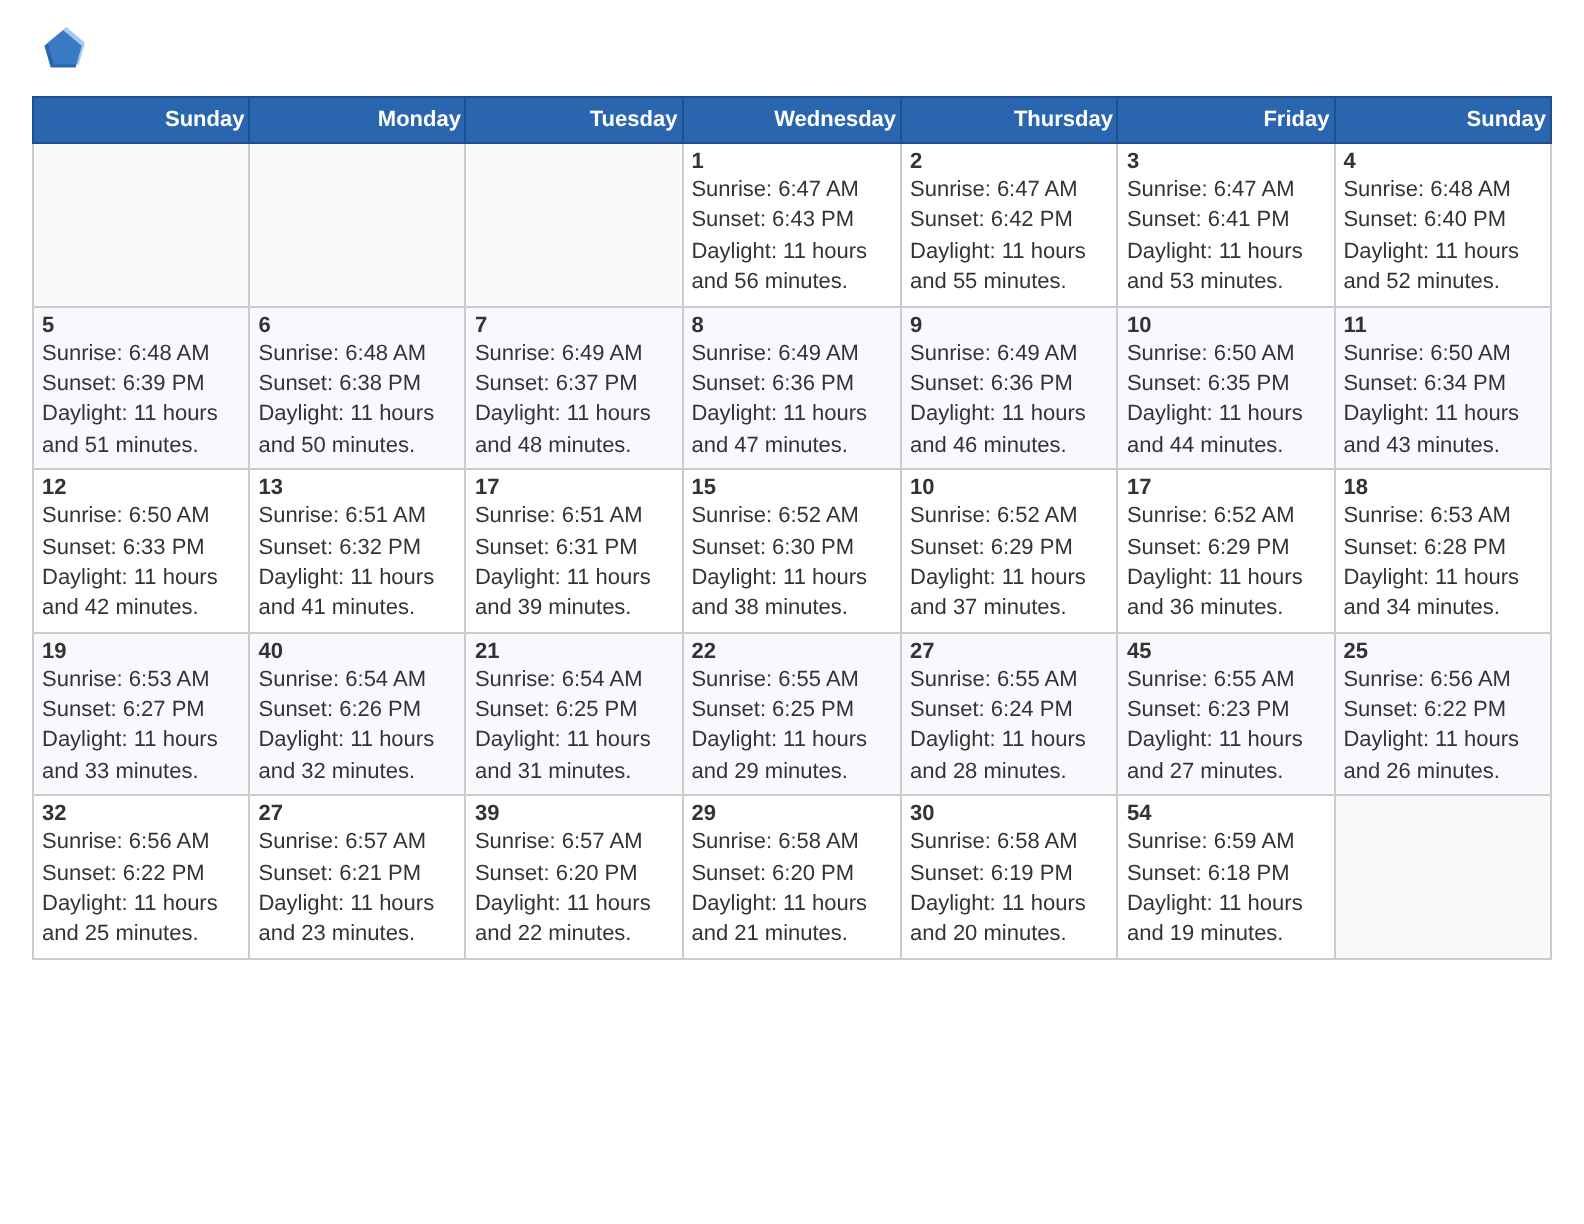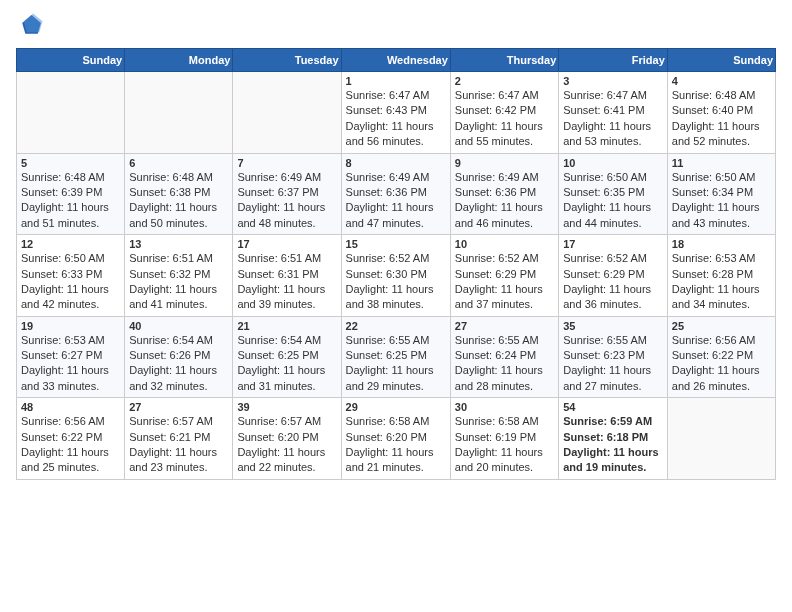--- a/index.html
+++ b/index.html
@@ -296,37 +296,37 @@
 and 29 minutes.</div>
           </td>
           <td>
             <div class="day-num">27</div>
             <div class="day-info" style="white-space: pre-line;">Sunrise: 6:55 AM
 Sunset: 6:24 PM
 Daylight: 11 hours
 and 28 minutes.</div>
           </td>
           <td>
-            <div class="day-num">35</div>
+            <div class="day-num">45</div>
             <div class="day-info" style="white-space: pre-line;">Sunrise: 6:55 AM
 Sunset: 6:23 PM
 Daylight: 11 hours
 and 27 minutes.</div>
           </td>
           <td>
             <div class="day-num">25</div>
             <div class="day-info" style="white-space: pre-line;">Sunrise: 6:56 AM
 Sunset: 6:22 PM
 Daylight: 11 hours
 and 26 minutes.</div>
           </td>
         </tr>
         <tr>
           <td>
-            <div class="day-num">48</div>
+            <div class="day-num">32</div>
             <div class="day-info" style="white-space: pre-line;">Sunrise: 6:56 AM
 Sunset: 6:22 PM
 Daylight: 11 hours
 and 25 minutes.</div>
           </td>
           <td>
             <div class="day-num">27</div>
             <div class="day-info" style="white-space: pre-line;">Sunrise: 6:57 AM
 Sunset: 6:21 PM
 Daylight: 11 hours
@@ -348,21 +348,21 @@
           </td>
           <td>
             <div class="day-num">30</div>
             <div class="day-info" style="white-space: pre-line;">Sunrise: 6:58 AM
 Sunset: 6:19 PM
 Daylight: 11 hours
 and 20 minutes.</div>
           </td>
           <td>
             <div class="day-num">54</div>
-            <div class="day-info" style="white-space: pre-line; font-weight: bold;">Sunrise: 6:59 AM
+            <div class="day-info" style="white-space: pre-line;">Sunrise: 6:59 AM
 Sunset: 6:18 PM
 Daylight: 11 hours
 and 19 minutes.</div>
           </td>
           <td class="empty"></td>
         </tr>
       </tbody>
   </table>
 </div>
 

